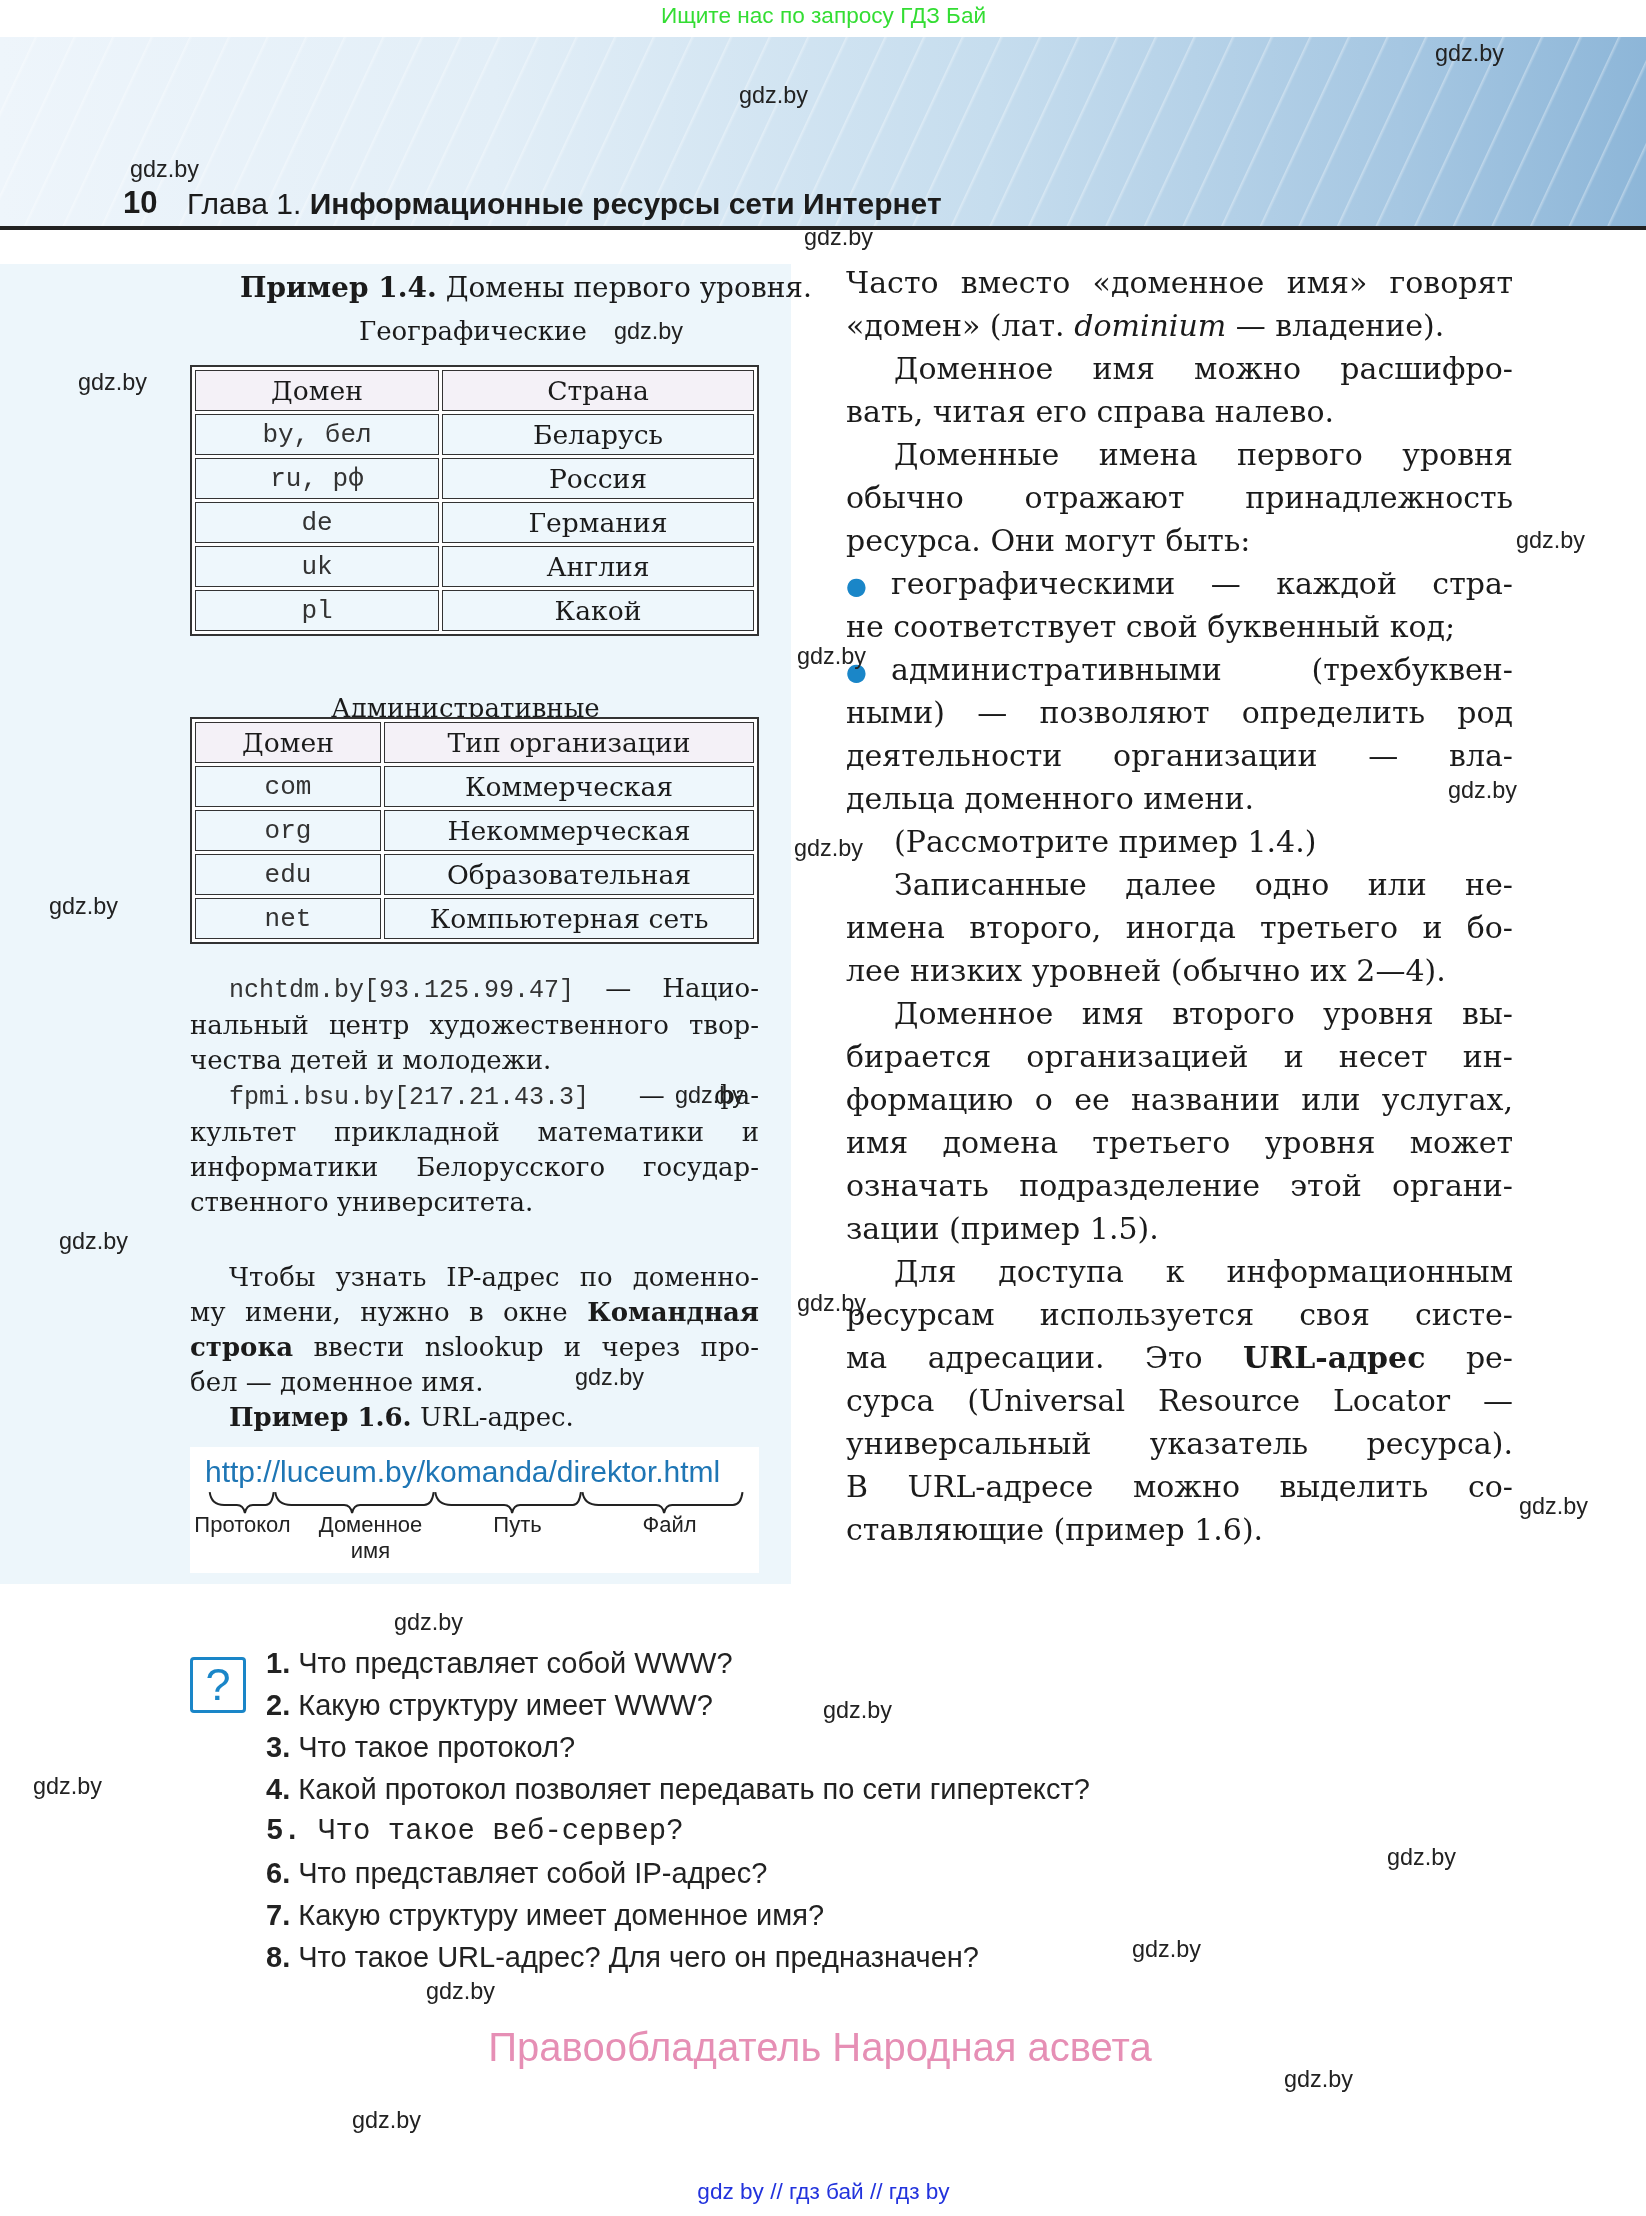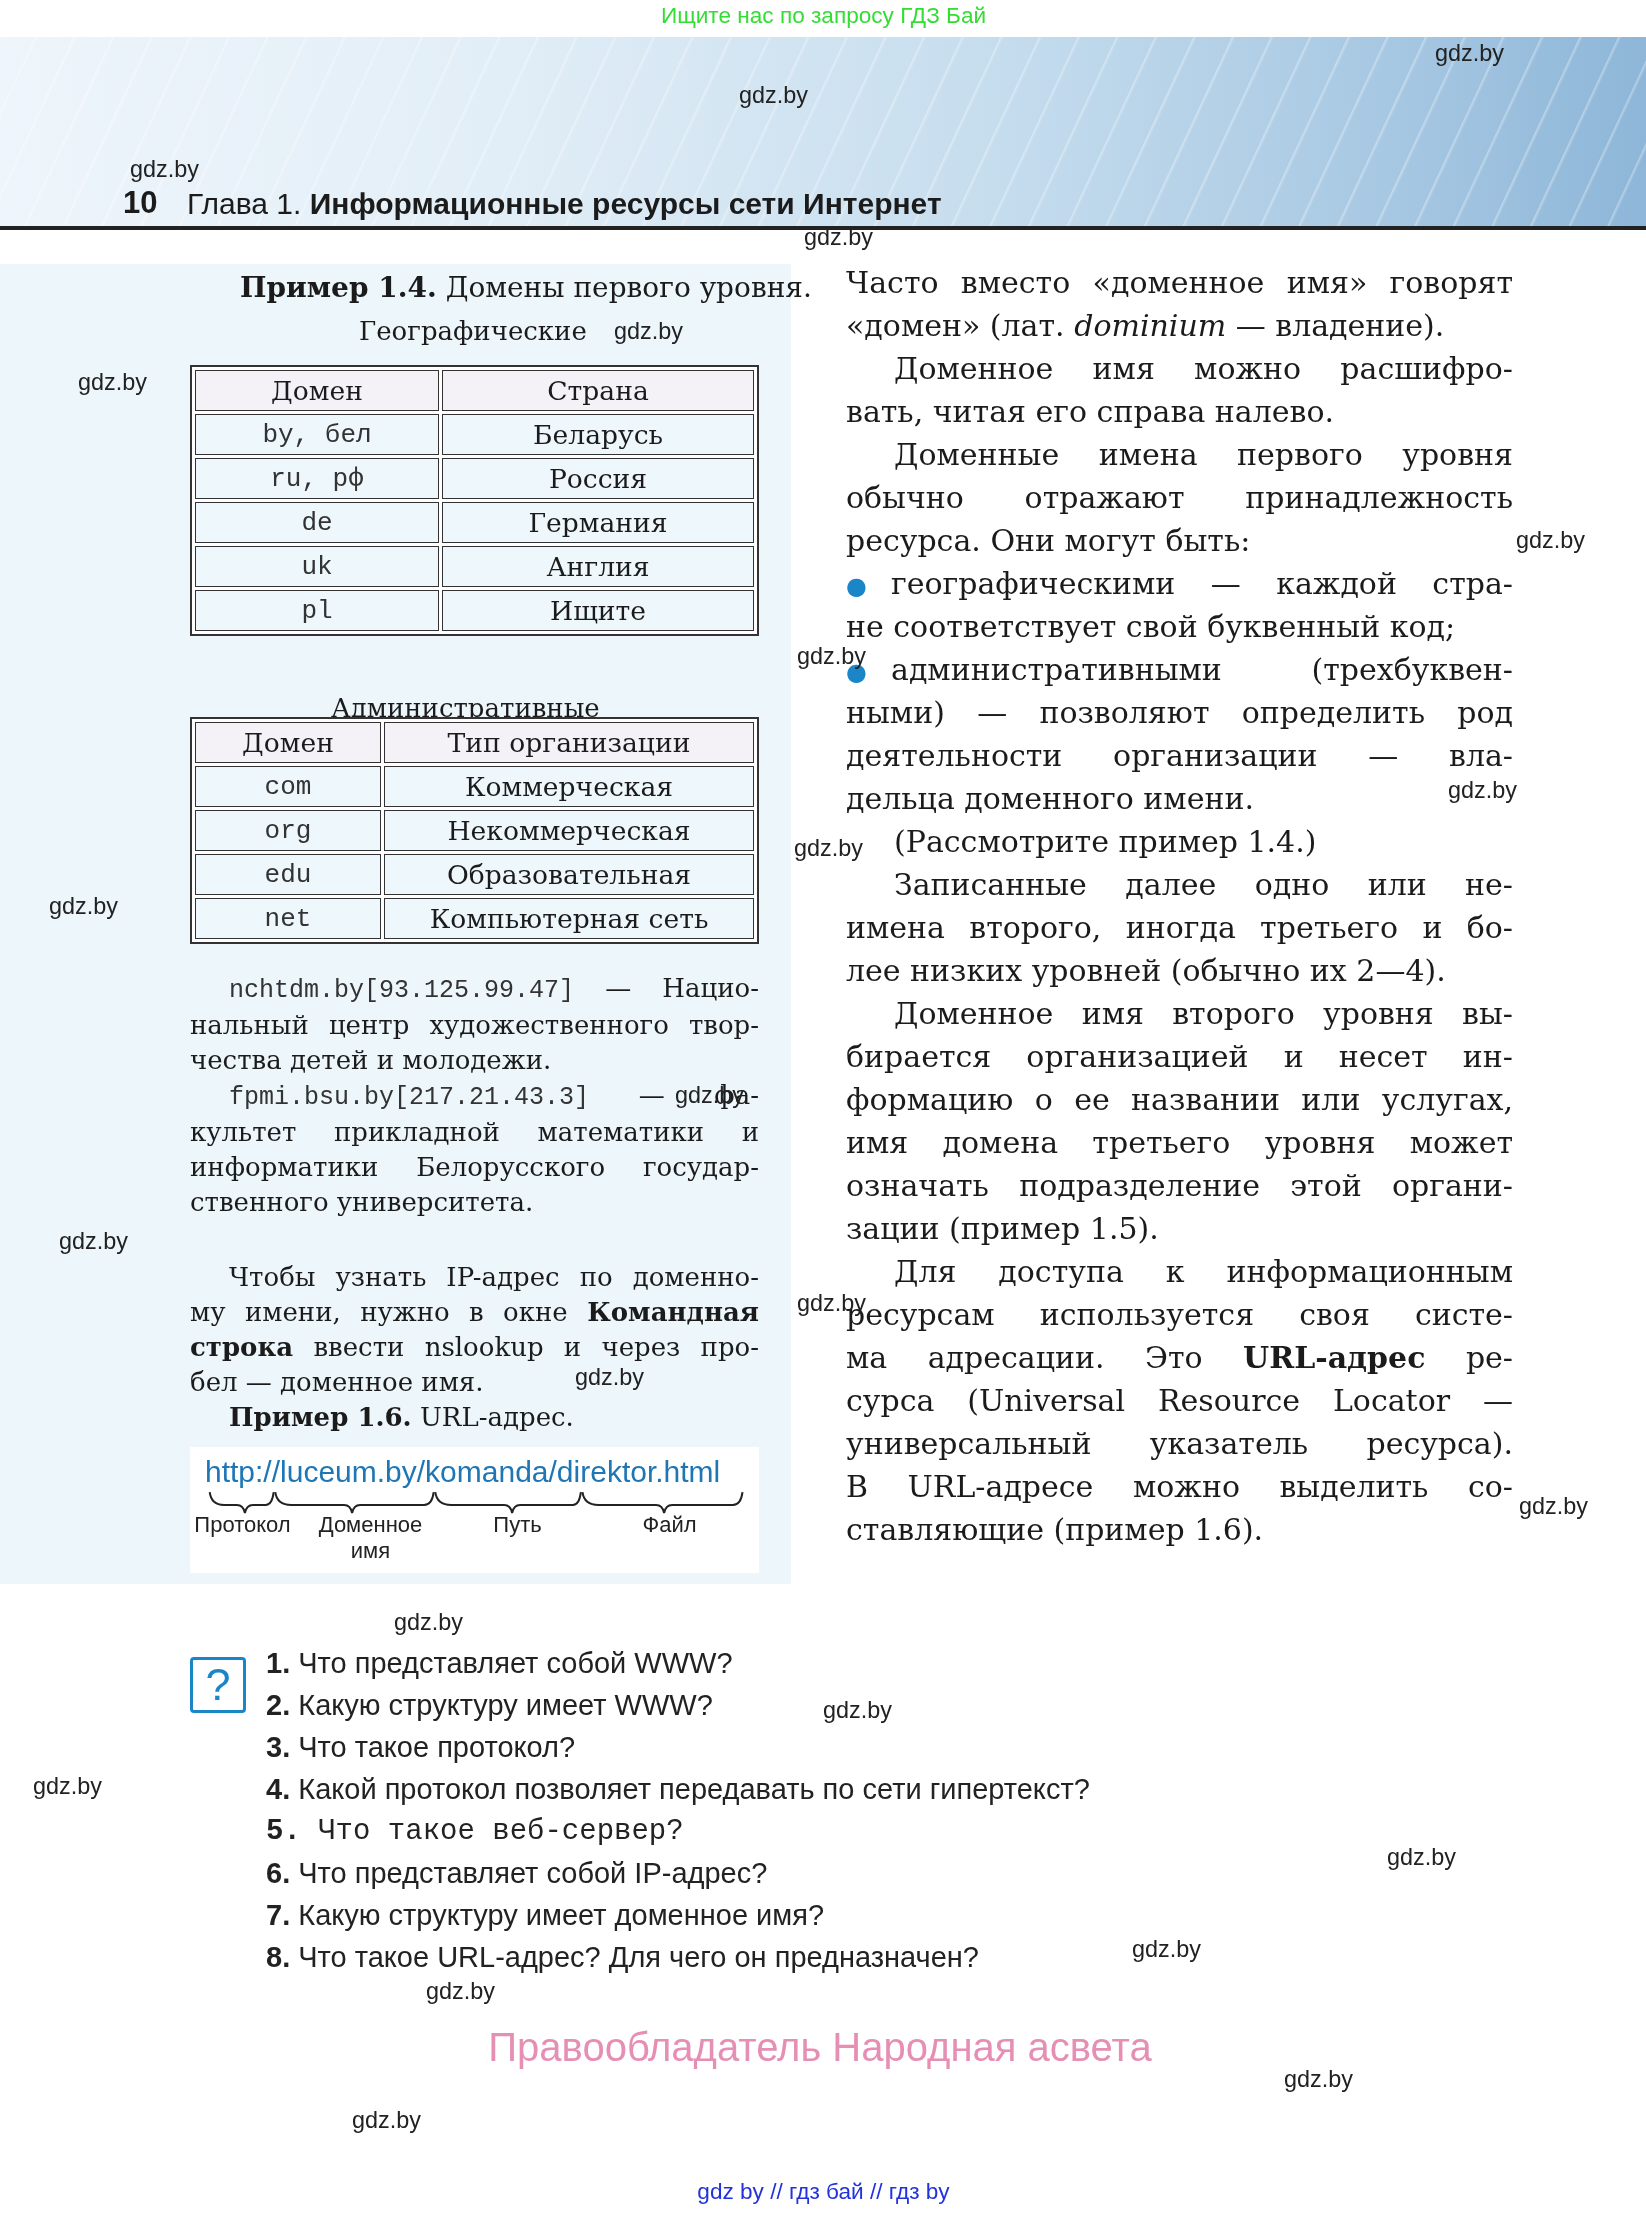--- a/index.html
+++ b/index.html
@@ -92,21 +92,21 @@
   <tr>
         <td class="code">de</td>
         <td>Германия</td>
       </tr>
   <tr>
         <td class="code">uk</td>
         <td>Англия</td>
       </tr>
   <tr>
         <td class="code">pl</td>
-        <td>Ищите</td>
+        <td>Какой</td>
       </tr>
 </tbody>
   </table>
 
 <div class="abs sub-cap" style="left:331px; top:669px;margin-top:24px;">Административные</div>
 
 <table class="dom" style="left:190px; top:717px; width:569px;">
   <tbody>
       <tr class="head">
     <td style="width:184px;">Домен</td>

